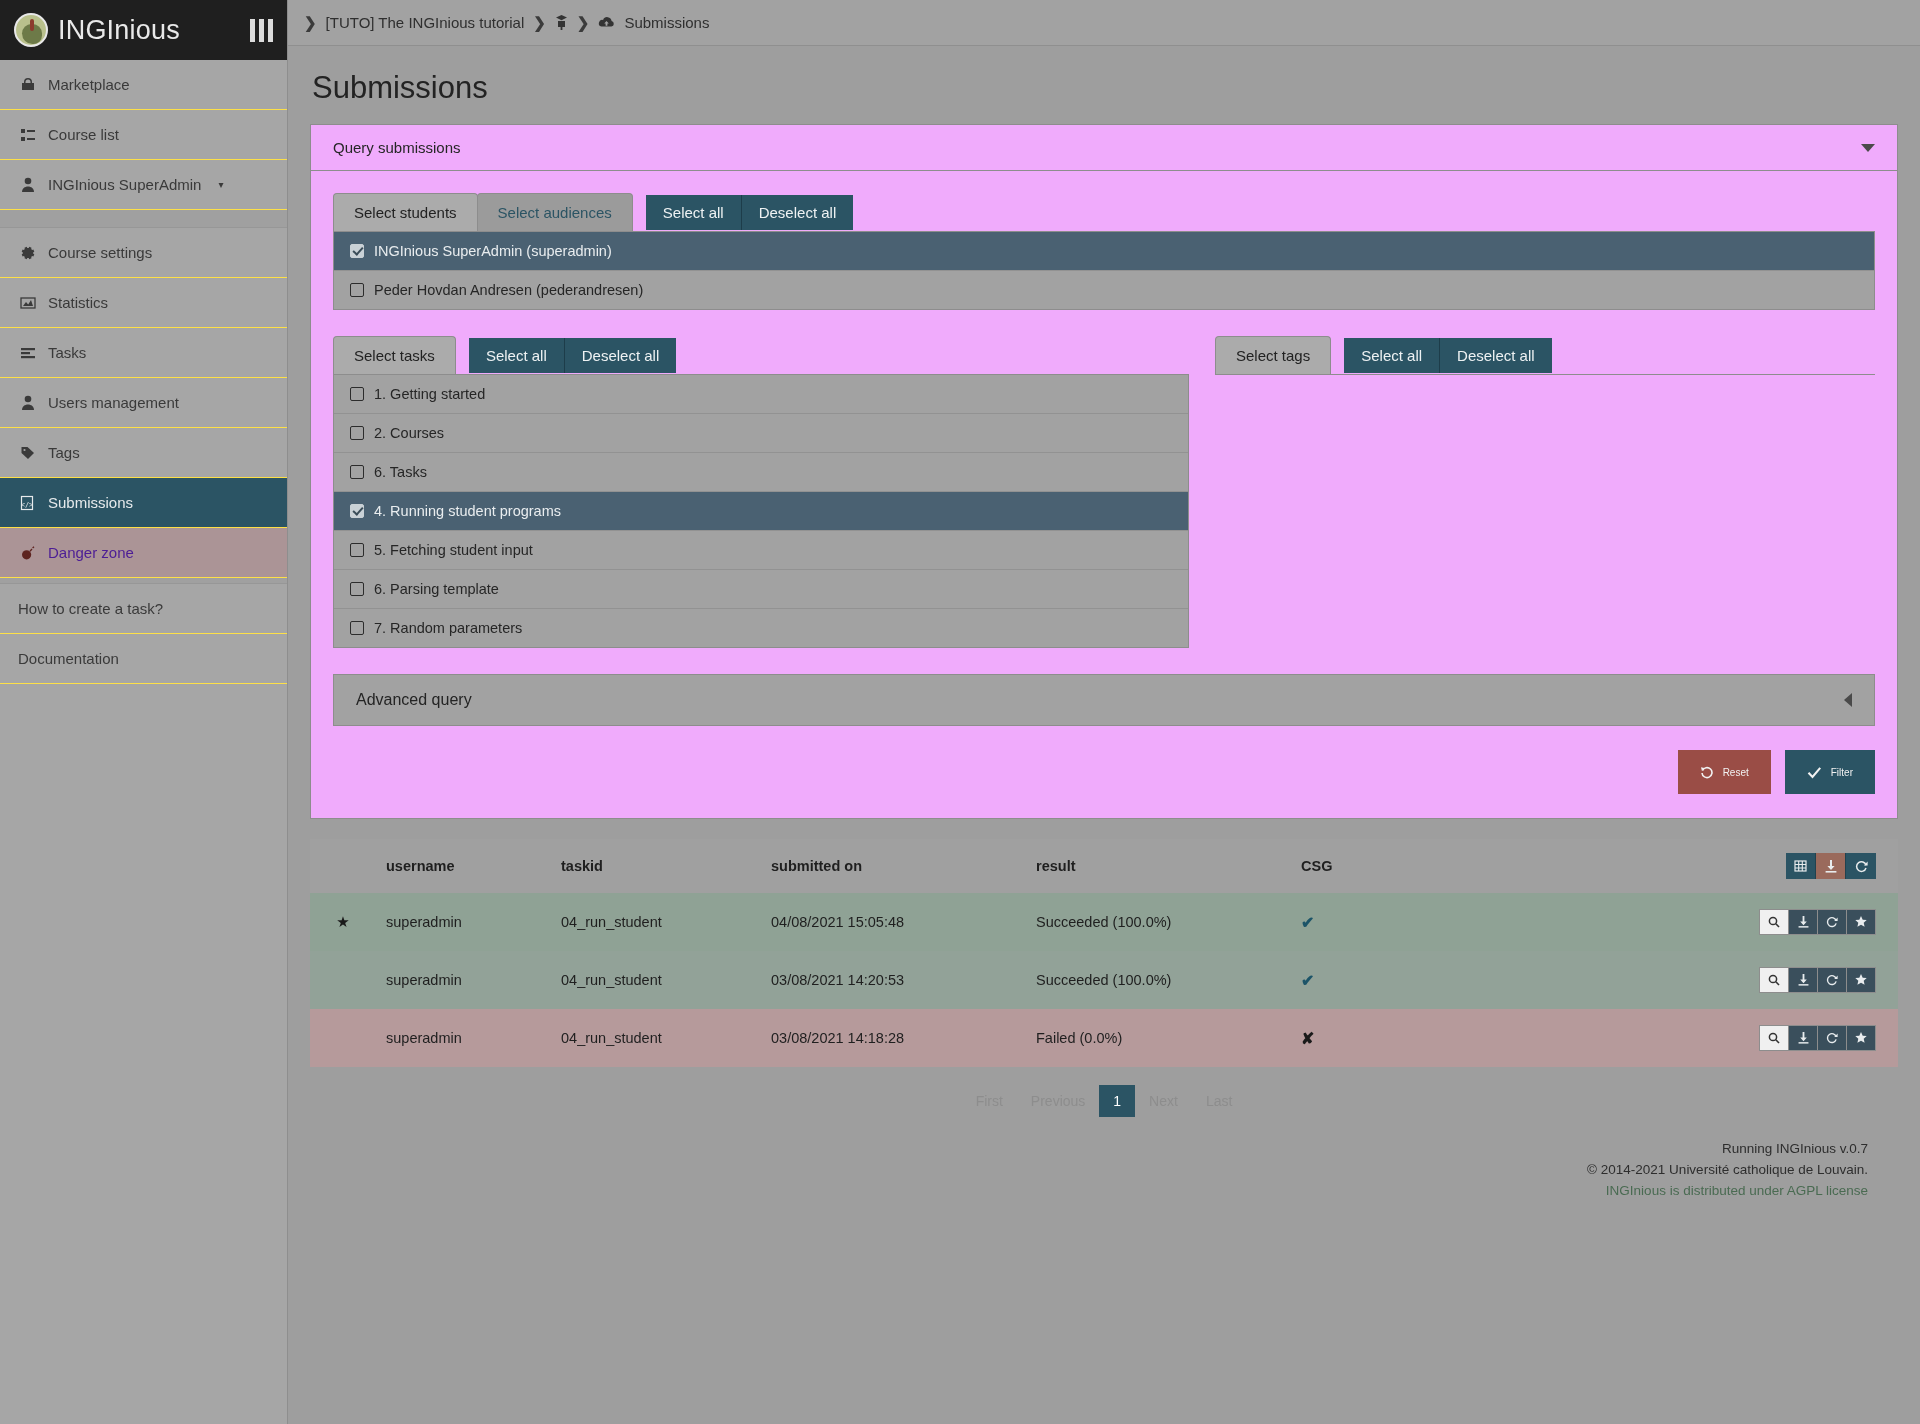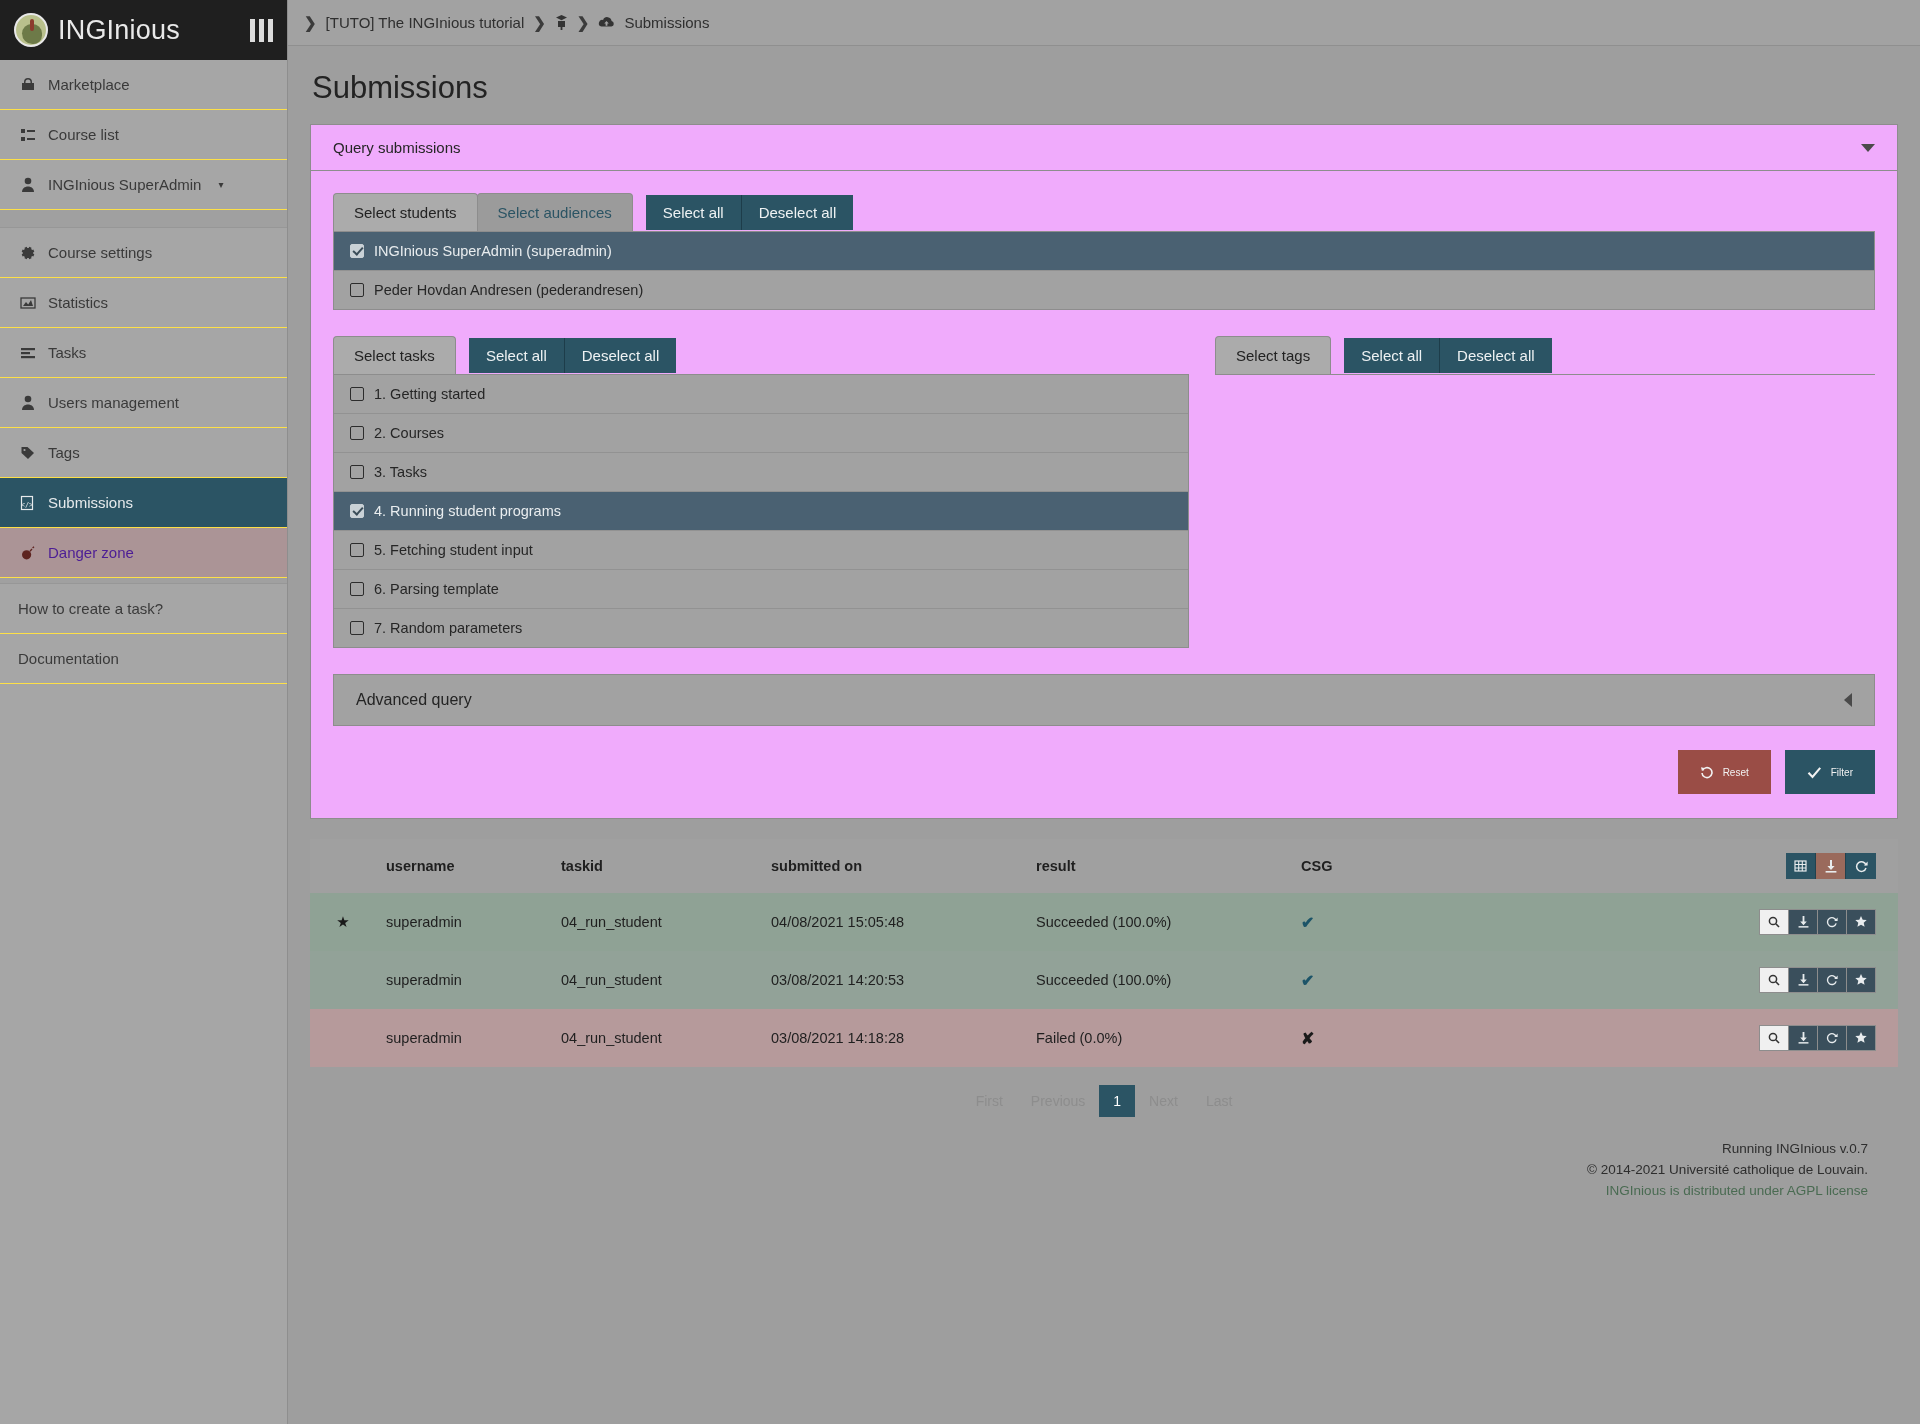--- a/index.html
+++ b/index.html
@@ -403,21 +403,21 @@
                 <div class="list-row">
                   <span class="cbx"></span>
                   <span>1. Getting started</span>
                 </div>
                 <div class="list-row">
                   <span class="cbx"></span>
                   <span>2. Courses</span>
                 </div>
                 <div class="list-row">
                   <span class="cbx"></span>
-                  <span>3. Tasks</span>
+                  <span>6. Tasks</span>
                 </div>
                 <div class="list-row selected">
                   <span class="cbx"></span>
                   <span>4. Running student programs</span>
                 </div>
                 <div class="list-row">
                   <span class="cbx"></span>
                   <span>5. Fetching student input</span>
                 </div>
                 <div class="list-row">

